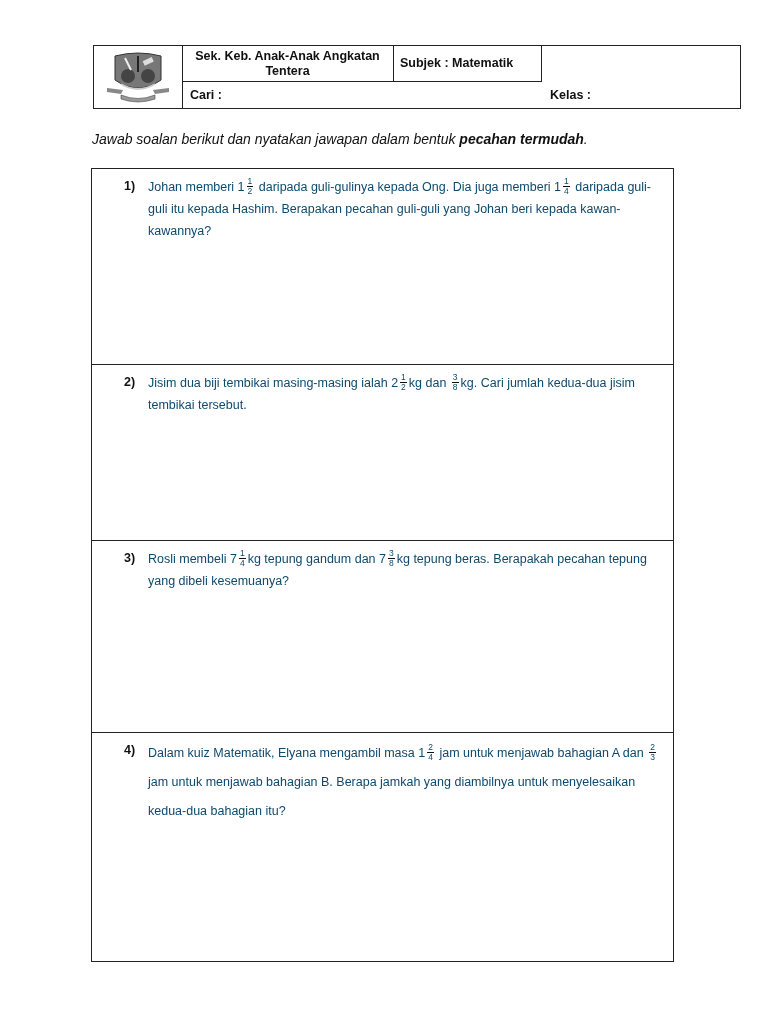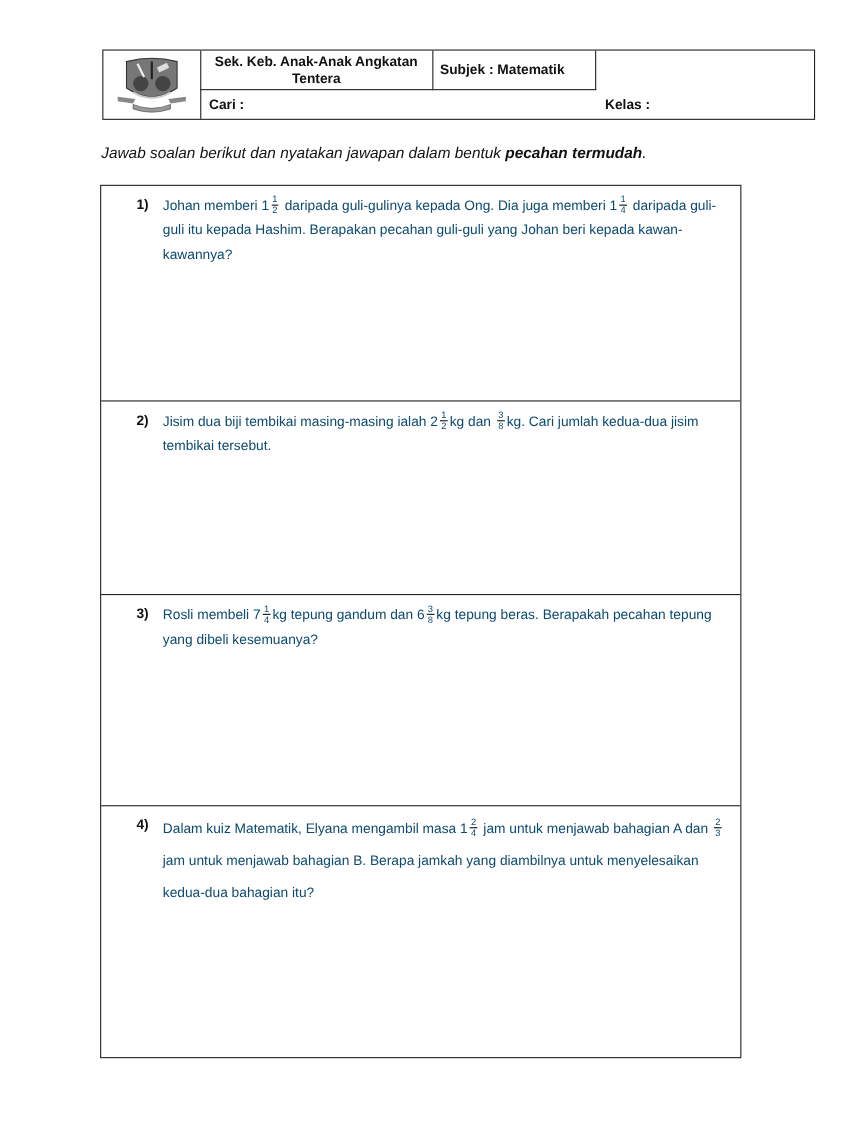--- a/index.html
+++ b/index.html
@@ -93,21 +93,21 @@
   <div class="qrow" style="top:195px; height:176px;">
     <span class="qnum" style="top:10px;">2)</span>
     <div class="qtext" style="top:7px;">
       <span>Jisim dua biji tembikai masing-masing ialah 2</span><span class="frac"><span class="num">1</span><span class="den">2</span></span><span>kg dan </span><span class="frac"><span class="num">3</span><span class="den">8</span></span><span>kg. Cari jumlah kedua-dua jisim tembikai tersebut.</span>
     </div>
   </div>
 
   <div class="qrow" style="top:371px; height:192px;">
     <span class="qnum" style="top:10px;">3)</span>
     <div class="qtext" style="top:7px;">
-      <span>Rosli membeli  7</span><span class="frac"><span class="num">1</span><span class="den">4</span></span><span>kg tepung gandum dan  6</span><span class="frac"><span class="num">3</span><span class="den">8</span></span><span>kg tepung beras. Berapakah pecahan tepung yang dibeli kesemuanya?</span>
+      <span>Rosli membeli  7</span><span class="frac"><span class="num">1</span><span class="den">4</span></span><span>kg tepung gandum dan  7</span><span class="frac"><span class="num">3</span><span class="den">8</span></span><span>kg tepung beras. Berapakah pecahan tepung yang dibeli kesemuanya?</span>
     </div>
   </div>
 
   <div class="qrow" style="top:563px; height:229px;">
     <span class="qnum" style="top:10px;">4)</span>
     <div class="qtext" style="top:6px; line-height:29px;">
       <span>Dalam kuiz Matematik, Elyana mengambil masa 1</span><span class="frac"><span class="num">2</span><span class="den">4</span></span><span> jam untuk menjawab bahagian A dan </span><span class="frac"><span class="num">2</span><span class="den">3</span></span><span> jam untuk menjawab bahagian B. Berapa jamkah yang diambilnya untuk menyelesaikan kedua-dua bahagian itu?</span>
     </div>
   </div>
 </div>

